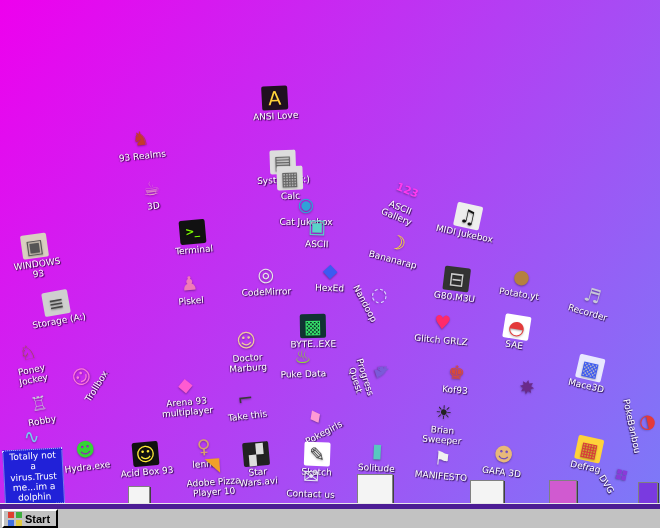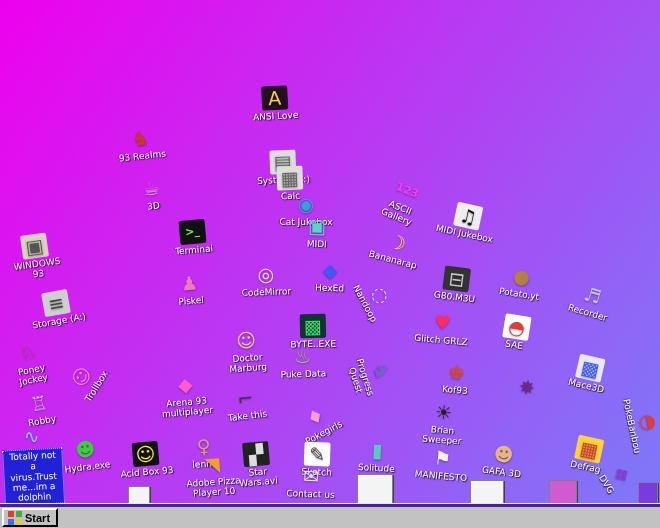--- a/index.html
+++ b/index.html
@@ -46,21 +46,21 @@
     position:absolute;
     background:#f4f4f4;
     border:1px solid #808080;
     box-shadow:1px 1px 0 #404040;
   }
   
   #taskbar{
     position:absolute;left:0;right:0;bottom:0;
     height:24px;
     background:#c2c2c2;
-    border-top:3px solid #4c1d95;
+    border-top:5px solid #4c1d95;
     box-shadow:0 -1px 0 #e8e8e8;
     display:flex;align-items:center;
     padding:0 2px;
     box-sizing:border-box;
     font-family:"Liberation Sans",sans-serif;
   }
   #start-button{
     display:flex;align-items:center;gap:3px;
     height:19px;
     padding:0 6px 0 4px;
@@ -79,21 +79,21 @@
   <div id="desktop" style="background: linear-gradient(125deg, rgb(238, 0, 238), rgb(122, 124, 248));">
     <div>
         <div class="icon" style="left: 245px; top: 86px; transform: rotate(-3deg);"><span class="glyph" style="color: rgb(255, 210, 58); background: rgb(32, 16, 32); border-radius: 2px;">A</span><span class="label">ANSI Love</span></div>
         <div class="icon" style="left: 111px; top: 126px; transform: rotate(-6deg);"><span class="glyph" style="color: rgb(196, 58, 44);">♞</span><span class="label">93 Realms</span></div>
         <div class="icon" style="left: 253px; top: 150px; transform: rotate(-2deg);"><span class="glyph" style="color: rgb(102, 102, 102); background: rgb(221, 221, 221); border-radius: 2px;">▤</span><span class="label">System (C:)</span></div>
         <div class="icon" style="left: 260px; top: 166px; transform: rotate(-2deg);"><span class="glyph" style="color: rgb(102, 102, 102); background: rgb(221, 221, 221); border-radius: 2px;">▦</span><span class="label">Calc</span></div>
         <div class="icon" style="left: 122px; top: 176px; transform: rotate(-7deg);"><span class="glyph" style="color: rgb(232, 160, 200);">☕</span><span class="label">3D</span></div>
         <div class="icon" style="left: 373px; top: 178px; transform: rotate(22deg);"><span class="glyph" style="color: rgb(255, 58, 240); font-size: 11px; font-weight: bold;">123</span><span class="label">ASCII Gallery</span></div>
         <div class="icon" style="left: 276px; top: 192px; transform: rotate(0deg);"><span class="glyph" style="color: rgb(47, 163, 216);">◉</span><span class="label">Cat Jukebox</span></div>
         <div class="icon" style="left: 437px; top: 204px; transform: rotate(12deg);"><span class="glyph" style="color: rgb(17, 17, 17); background: rgb(238, 238, 238); border-radius: 2px;">♫</span><span class="label">MIDI Jukebox</span></div>
-        <div class="icon" style="left: 287px; top: 214px; transform: rotate(1deg);"><span class="glyph" style="color: rgb(89, 212, 200);">▣</span><span class="label">MIDI</span></div>
+        <div class="icon" style="left: 287px; top: 214px; transform: rotate(1deg);"><span class="glyph" style="color: rgb(89, 212, 200);">▣</span><span class="label">ASCII</span></div>
         <div class="icon" style="left: 163px; top: 220px; transform: rotate(-5deg);"><span class="glyph" style="color: rgb(124, 252, 0); background: rgb(17, 17, 17); border-radius: 2px; font-size: 11px; font-weight: bold;">&gt;_</span><span class="label">Terminal</span></div>
         <div class="icon" style="left: 366px; top: 230px; transform: rotate(15deg);"><span class="glyph" style="color: rgb(255, 225, 53);">☽</span><span class="label">Bananarap</span></div>
         <div class="icon" style="left: 6px; top: 234px; transform: rotate(-8deg);"><span class="glyph" style="color: rgb(85, 85, 85); background: rgb(216, 208, 192); border-radius: 2px;">▣</span><span class="label">WINDOWS 93</span></div>
         <div class="icon" style="left: 236px; top: 262px; transform: rotate(-2deg);"><span class="glyph" style="color: rgb(232, 232, 232);">◎</span><span class="label">CodeMirror</span></div>
         <div class="icon" style="left: 300px; top: 258px; transform: rotate(2deg);"><span class="glyph" style="color: rgb(61, 90, 241);">◆</span><span class="label">HexEd</span></div>
         <div class="icon" style="left: 160px; top: 271px; transform: rotate(-5deg);"><span class="glyph" style="color: rgb(240, 122, 184);">♟</span><span class="label">Piskel</span></div>
         <div class="icon" style="left: 426px; top: 267px; transform: rotate(7deg);"><span class="glyph" style="color: rgb(204, 204, 204); background: rgb(51, 51, 51); border-radius: 2px;">⊟</span><span class="label">G80.M3U</span></div>
         <div class="icon" style="left: 491px; top: 264px; transform: rotate(9deg);"><span class="glyph" style="color: rgb(181, 128, 63);">●</span><span class="label">Potato.yt</span></div>
         <div class="icon" style="left: 346px; top: 280px; transform: rotate(62deg);"><span class="glyph" style="color: rgb(216, 216, 255);">◌</span><span class="label">Nandoop</span></div>
         <div class="icon" style="left: 27px; top: 291px; transform: rotate(-10deg);"><span class="glyph" style="color: rgb(68, 68, 68); background: rgb(207, 207, 207); border-radius: 2px;">≡</span><span class="label">Storage (A:)</span></div>

